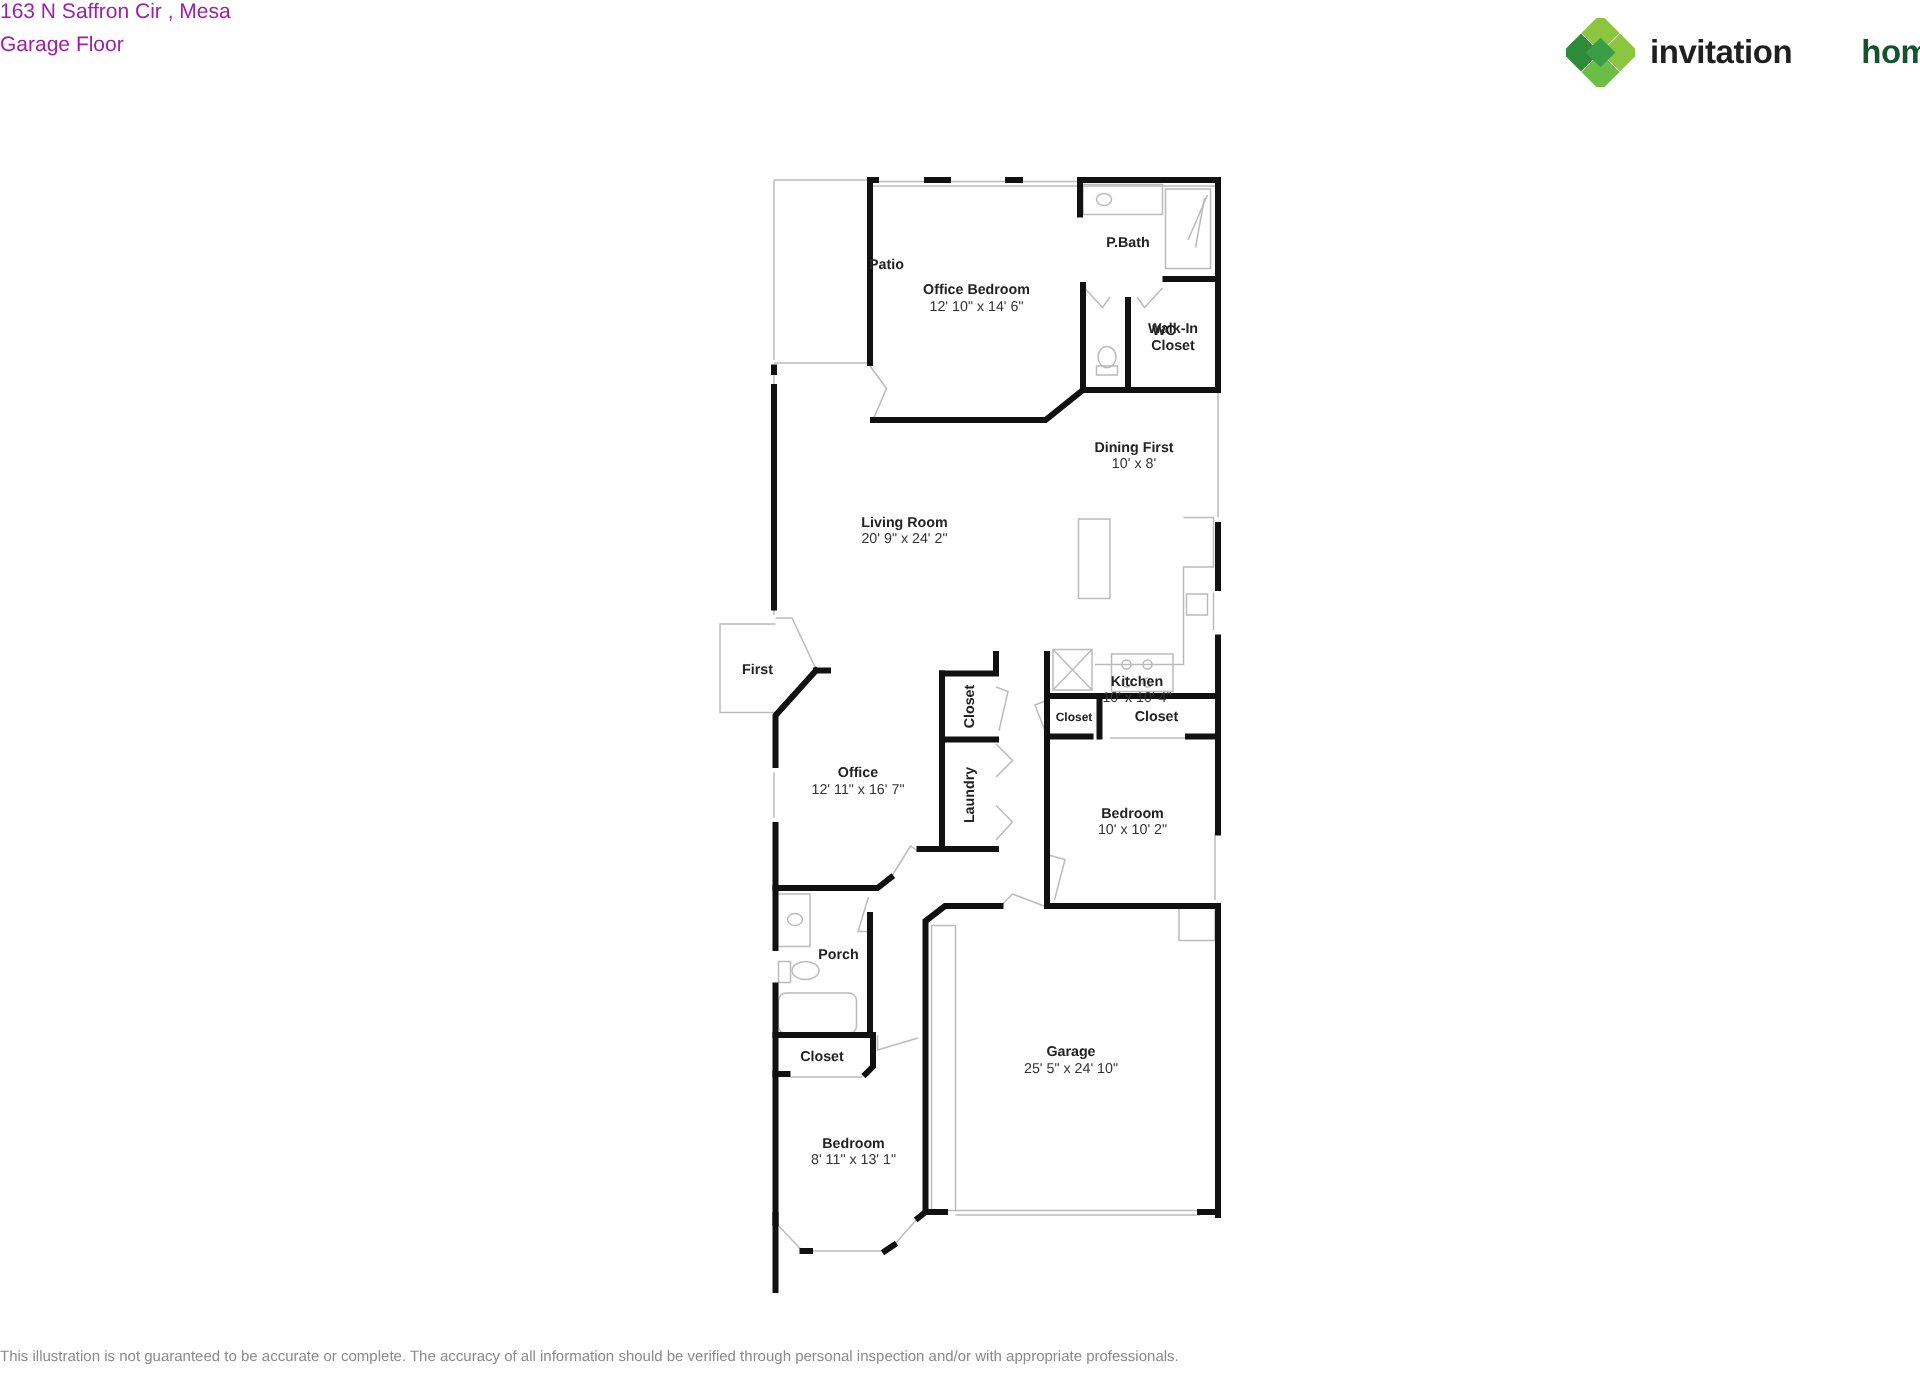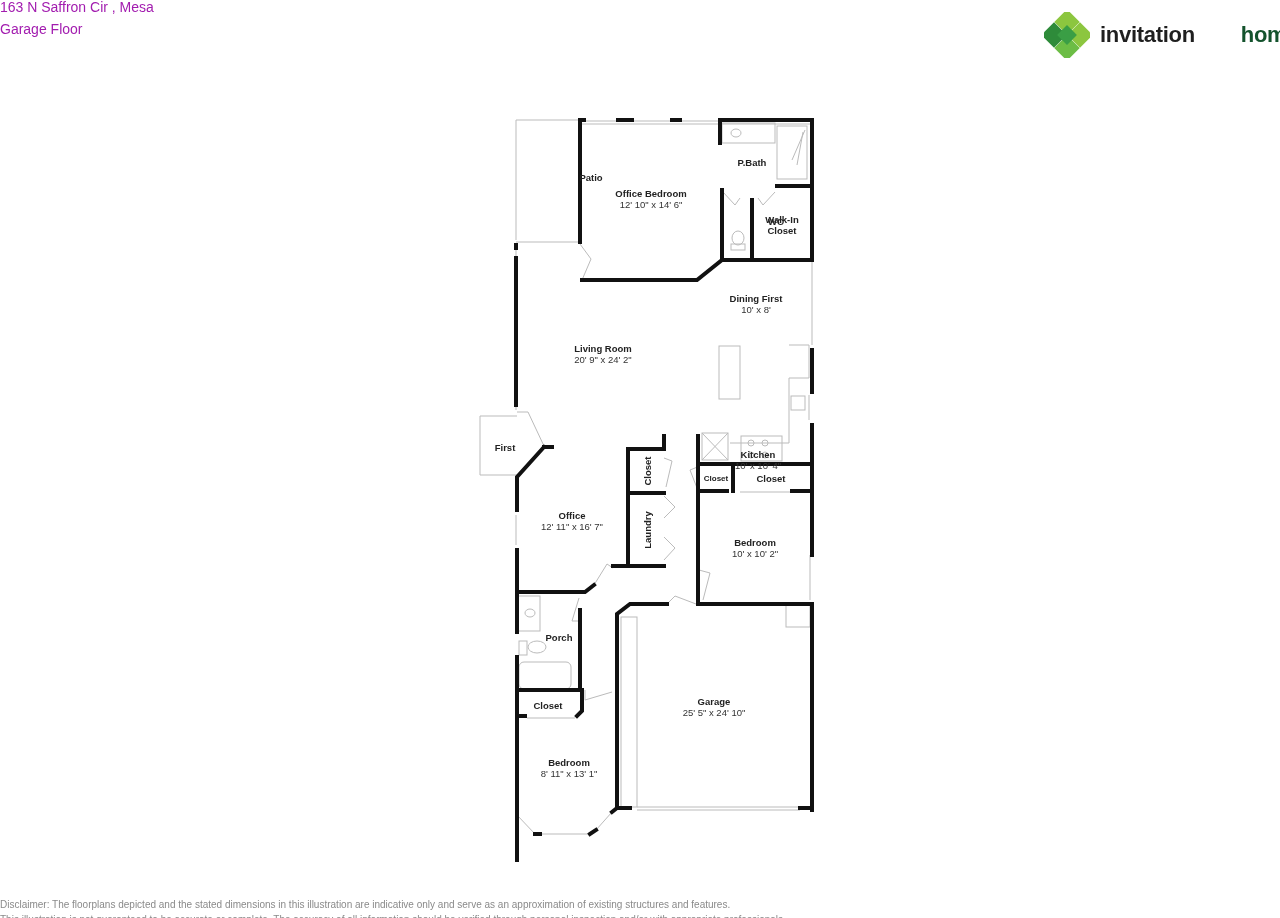--- a/index.html
+++ b/index.html
@@ -232,15 +232,14 @@
   </div>
 <div class="lbl" style="left:548px;top:705px;">
     <span class="n">Closet</span>
   </div>
 <div class="lbl" style="left:569px;top:768px;">
     <span class="n">Bedroom</span>
     <span class="d">8' 11" x 13' 1"</span>
   </div>
 
 <div id="disc">
-  <div>Disclaimer: The floorplans depicted and the stated dimensions in this illustration are indicative only and serve as an approximation of existing structures and features.</div>
   <div>This illustration is not guaranteed to be accurate or complete. The accuracy of all information should be verified through personal inspection and/or with appropriate professionals.</div>
 </div>
 
 </body></html>

